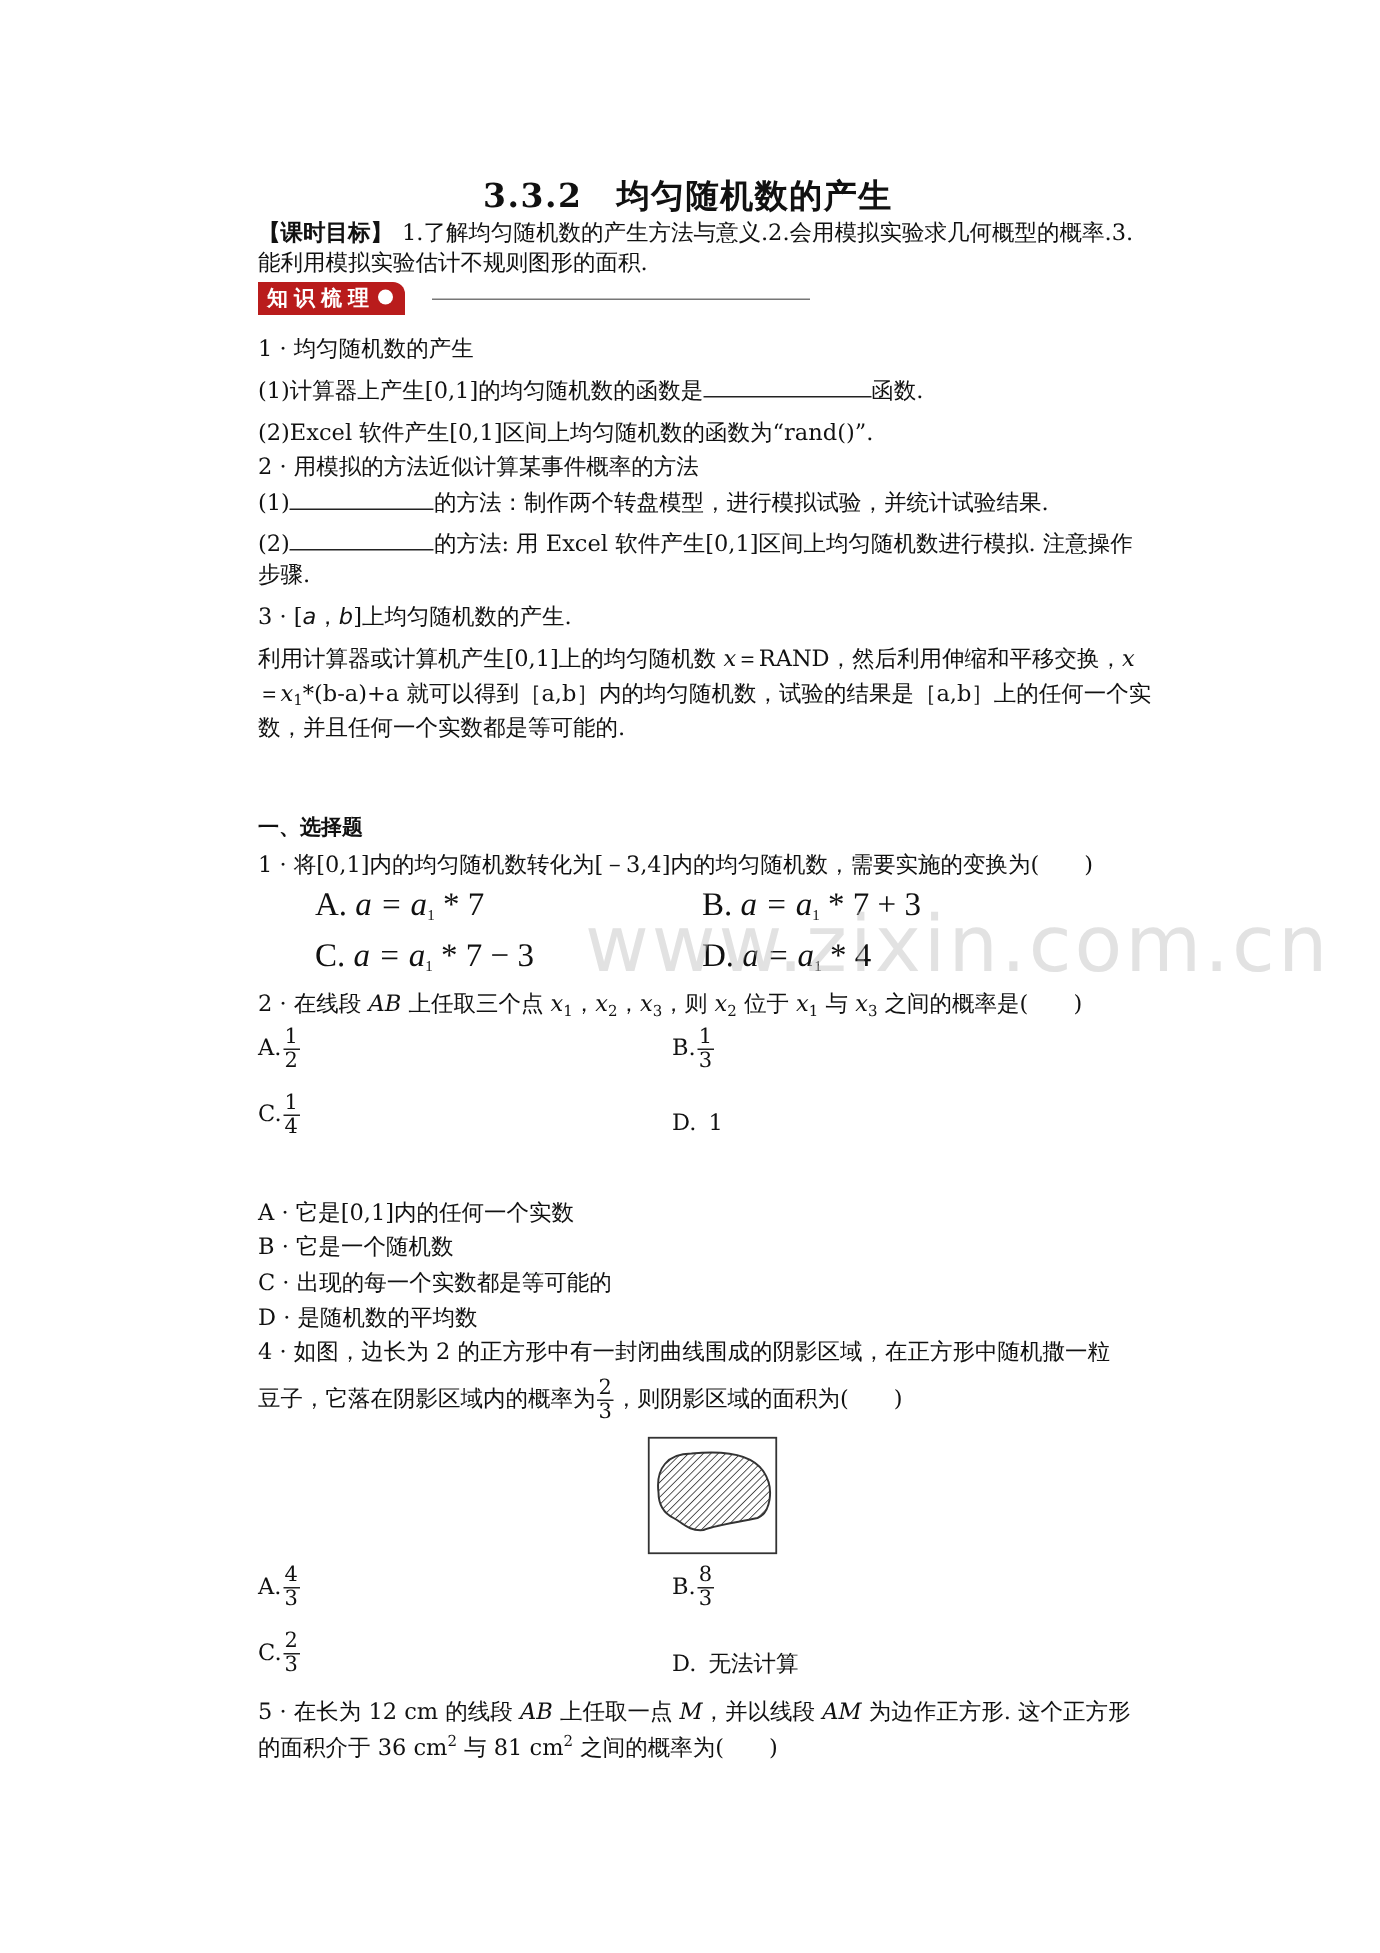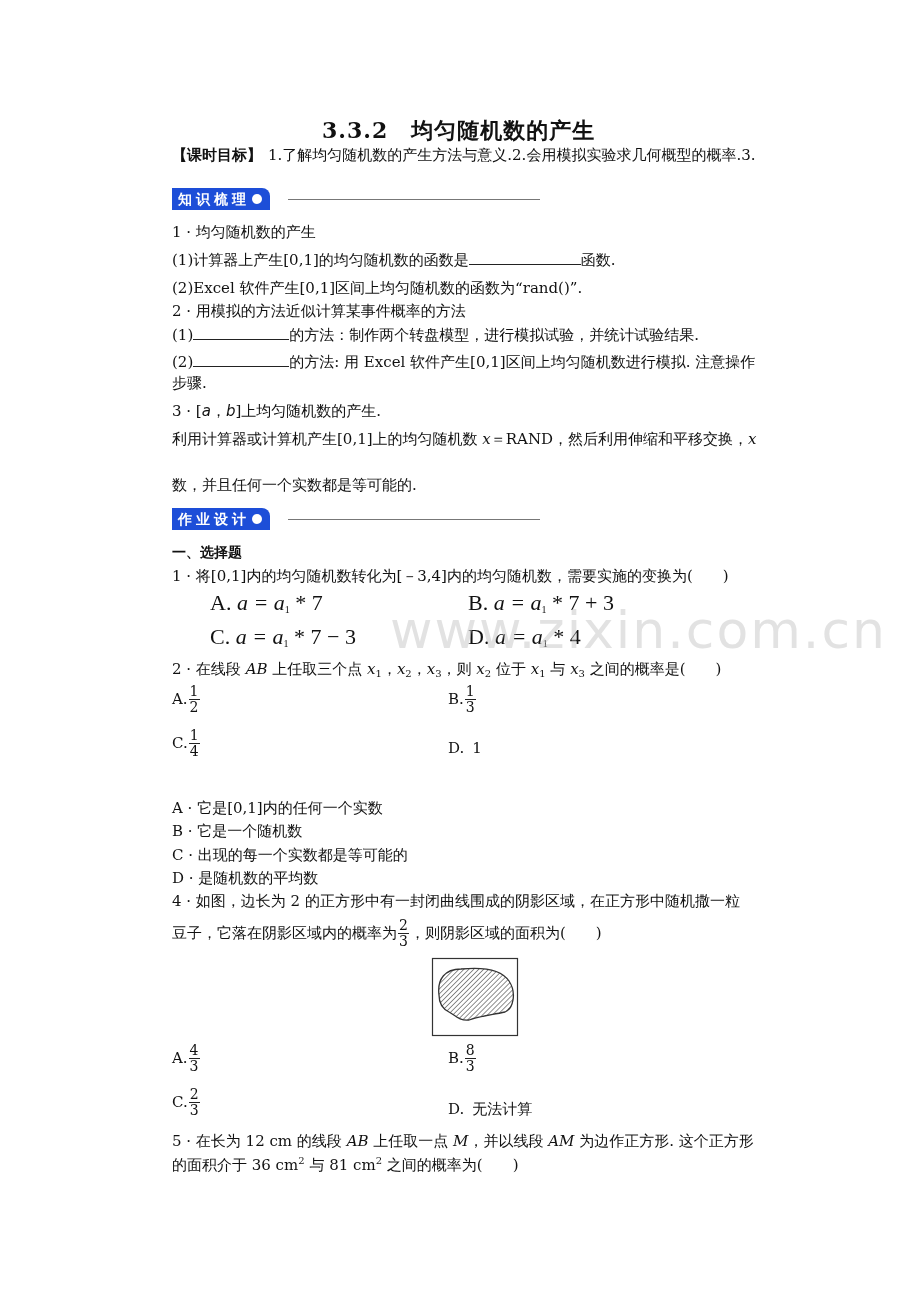--- a/index.html
+++ b/index.html
@@ -9,21 +9,21 @@
   .abs { position: absolute; white-space: nowrap; }
   .t { font-size: 15px; line-height: 20px; }
   .title { font-size: 22px; font-weight: bold; letter-spacing: 1px; }
   .sans { font-family: "DejaVu Sans", "Liberation Sans", sans-serif; }
   .bold { font-weight: bold; }
   .it { font-style: italic; }
   sub { font-size: 10px; vertical-align: -3px; line-height: 0; }
   sup { font-size: 10px; vertical-align: 6px; line-height: 0; }
   .blank { display: inline-block; border-bottom: 1px solid #222; height: 15px; vertical-align: baseline; }
   .section-bar { position: absolute; height: 22px; }
-  .section-tag { position: absolute; left: 0; top: 0; height: 22px; background: #1d4ed8; color: #fff;
+  .section-tag { position: absolute; left: 0; top: 0; height: 22px; background: #b91c1c; color: #fff;
                  border-radius: 0 8px 0 0; padding: 0 8px 0 6px; font-family: "DejaVu Sans", "Liberation Sans", sans-serif;
                  font-weight: bold; font-size: 14px; line-height: 22px; letter-spacing: 4px; }
   .section-tag .dot { display: inline-block; width: 10px; height: 10px; border-radius: 50%; background: #fff; vertical-align: 0px; margin-left: 2px; }
   .section-line { position: absolute; top: 11px; height: 1px; background: #777; }
   .frac { display: inline-flex; flex-direction: column; align-items: center; vertical-align: middle; font-size: 14px; line-height: 15px; margin: 0 1px; }
   .frac .num { padding: 0 1px; }
   .frac .den { border-top: 1px solid #222; padding: 0 1px; }
   .opt-big { font-family: "Liberation Serif", serif; font-size: 22px; }
   .watermark { position: absolute; left: 390px; top: 600px; font-family: "DejaVu Sans", "Liberation Sans", sans-serif;
                font-size: 52px; color: rgba(190,190,190,0.45); letter-spacing: 2px; }
@@ -31,20 +31,21 @@
 </head>
 <body>
 
 <div class="page">
 
   <div class="abs title" style="left:322px; top:116px;">3.3.2　均匀随机数的产生</div>
 
   <div class="abs t" style="left:172px; top:145px;">
     <span class="sans bold">【课时目标】</span><span style="margin-left:6px;">1.了解均匀随机数的产生方法与意义.2.会用模拟实验求几何概型的概率.3.</span>
   </div>
+  <div class="abs t" style="left:172px; top:165px;">能利用模拟实验估计不规则图形的面积.</div>
 
   <div class="section-bar" style="left:172px; top:188px; width:370px;">
     <div class="section-tag"><span>知识梳理</span><span class="dot"></span></div>
     <div class="section-line" style="left:116px; width:252px;"></div>
   </div>
 
   <div class="abs t" style="left:172px; top:222px;">1 · 均匀随机数的产生</div>
   <div class="abs t" style="left:172px; top:249px;text-align:right;">
     <span>(1)计算器上产生[0,1]的均匀随机数的函数是</span><span class="blank" style="width:112px;"></span><span>函数.</span>
   </div>
@@ -56,26 +57,25 @@
   <div class="abs t" style="left:172px; top:351px;">
     <span>(2)</span><span class="blank" style="width:96px;"></span><span>的方法: 用 Excel 软件产生[0,1]区间上均匀随机数进行模拟. 注意操作</span>
   </div>
   <div class="abs t" style="left:172px; top:373px;">步骤.</div>
   <div class="abs t" style="left:172px; top:401px;">
     <span>3 · [</span><span class="sans it">a</span><span>，</span><span class="sans it">b</span><span>]上均匀随机数的产生.</span>
   </div>
   <div class="abs t" style="left:172px; top:429px;">
     <span>利用计算器或计算机产生[0,1]上的均匀随机数 </span><span class="it">x</span><span>＝RAND，然后利用伸缩和平移交换，</span><span class="it">x</span>
   </div>
+  <div class="abs t" style="left:172px; top:452px;">
+    <span>＝</span><span class="it">x</span><sub>1</sub><span>*(b-a)+a 就可以得到［a,b］内的均匀随机数，试验的结果是［a,b］上的任何一个实</span>
+  </div>
   <div class="abs t" style="left:172px; top:475px;">数，并且任何一个实数都是等可能的.</div>
 
-  <div class="section-bar" style="left:172px; top:508px; width:370px;">
-    <div class="section-tag"><span>作业设计</span><span class="dot"></span></div>
-    <div class="section-line" style="left:116px; width:252px;"></div>
-  </div>
 
   <div class="abs t sans bold" style="left:172px; top:542px; font-size:14px;">一、选择题</div>
 
   <div class="abs t" style="left:172px; top:566px;">1 · 将[0,1]内的均匀随机数转化为[－3,4]内的均匀随机数，需要实施的变换为(　　)</div>
   <div class="abs opt-big" style="left:210px; top:590px;">
     <span>A.</span> <span class="it">a = a</span><sub>1</sub><span> * 7</span>
   </div>
   <div class="abs opt-big" style="left:468px; top:590px;">
     <span>B.</span> <span class="it">a = a</span><sub>1</sub><span> * 7 + 3</span>
   </div>

